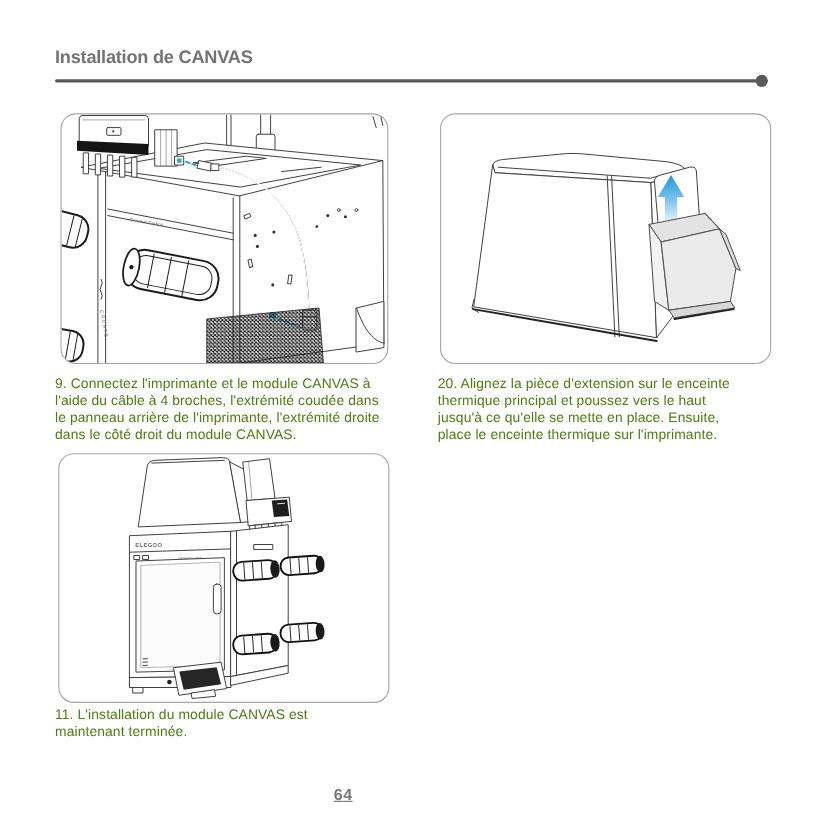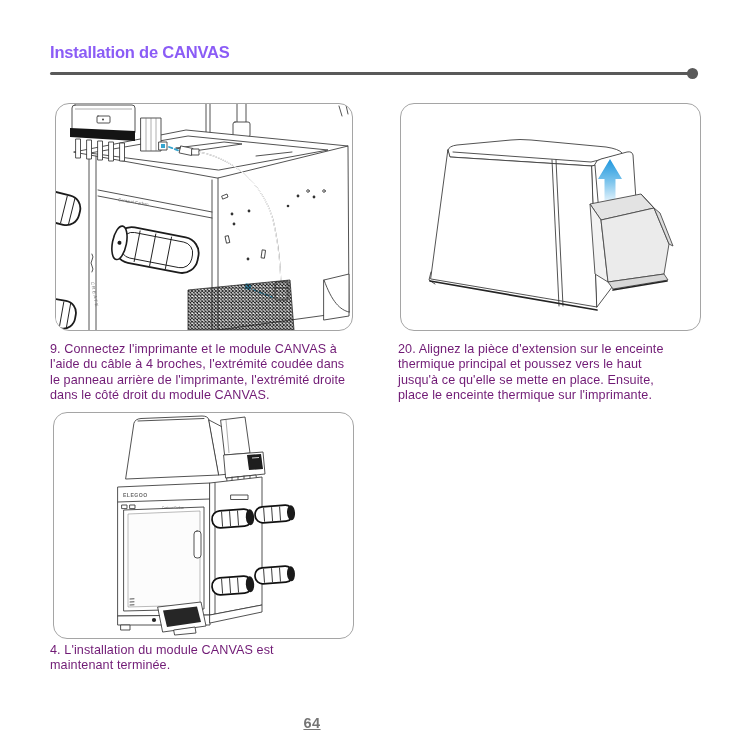--- a/index.html
+++ b/index.html
@@ -2,32 +2,32 @@
 <html><head>
 <meta charset="utf-8">
 <style>
   html,body{margin:0;padding:0;background:#fff;}
   .page{
     position:relative;width:750px;height:750px;background:#ffffff;
     font-family:"Liberation Sans",sans-serif;overflow:hidden;
   }
   .title{
     position:absolute;left:50px;top:43px;margin:0;
-    font-size:16.5px;font-weight:bold;color:#8b5cf6;letter-spacing:-0.2px;
+    font-size:16.5px;font-weight:bold;color:#737373;letter-spacing:-0.2px;
   }
   .rule{position:absolute;left:50px;top:72px;width:648px;height:2.6px;background:#595959;border-radius:2px;}
   .rule-dot{position:absolute;left:687px;top:68px;width:11px;height:11px;border-radius:50%;background:#595959;}
   .figbox{
     position:absolute;border:1.4px solid #a5a5a5;border-radius:14px;background:#fff;overflow:hidden;
   }
   #fig1{left:55px;top:103px;width:296px;height:226px;}
   #fig2{left:400px;top:103px;width:299px;height:226px;}
   #fig3{left:53px;top:412px;width:299px;height:225px;}
   .caption{
-    position:absolute;margin:0;font-size:12.6px;line-height:15.4px;color:#701a75;
+    position:absolute;margin:0;font-size:12.6px;line-height:15.4px;color:#4d7c0f;
     white-space:pre-line;letter-spacing:0.1px;
   }
   #cap9{left:50px;top:342px;width:345px;}
   #cap10{left:398px;top:342px;width:330px;}
   #cap11{left:50px;top:643px;width:330px;}
   .pagenum{
     position:absolute;left:0;top:715px;width:624px;text-align:center;
     font-size:14.5px;font-weight:bold;color:#757575;letter-spacing:0.5px;text-decoration:underline;
   }
   svg{display:block;}
@@ -282,17 +282,17 @@
   </div>
 
   <p class="caption" id="cap9">9. Connectez l'imprimante et le module CANVAS à
 l'aide du câble à 4 broches, l'extrémité coudée dans
 le panneau arrière de l'imprimante, l'extrémité droite
 dans le côté droit du module CANVAS.</p>
   <p class="caption" id="cap10">20. Alignez la pièce d'extension sur le enceinte
 thermique principal et poussez vers le haut
 jusqu'à ce qu'elle se mette en place. Ensuite,
 place le enceinte thermique sur l'imprimante.</p>
-  <p class="caption" id="cap11">4. L'installation du module CANVAS est
+  <p class="caption" id="cap11">11. L'installation du module CANVAS est
 maintenant terminée.</p>
 
   <div class="pagenum">64</div>
 </div>
 
 </body></html>

